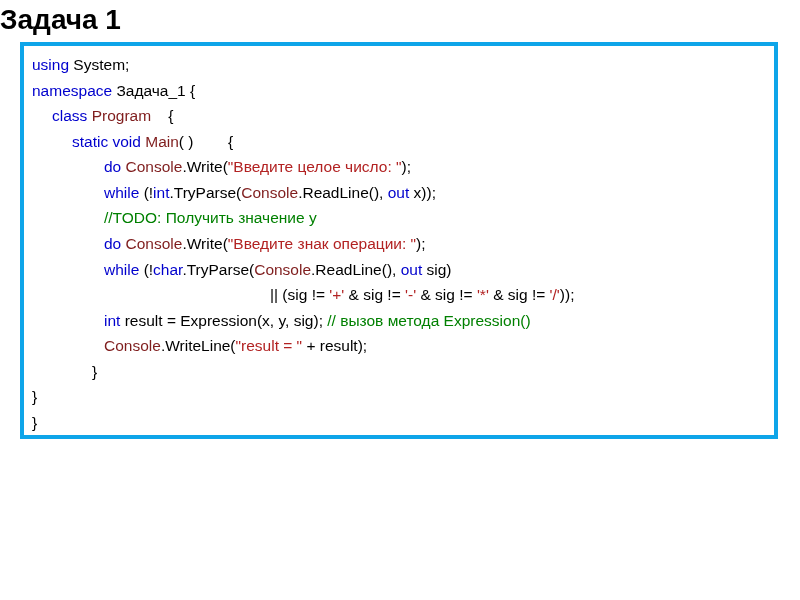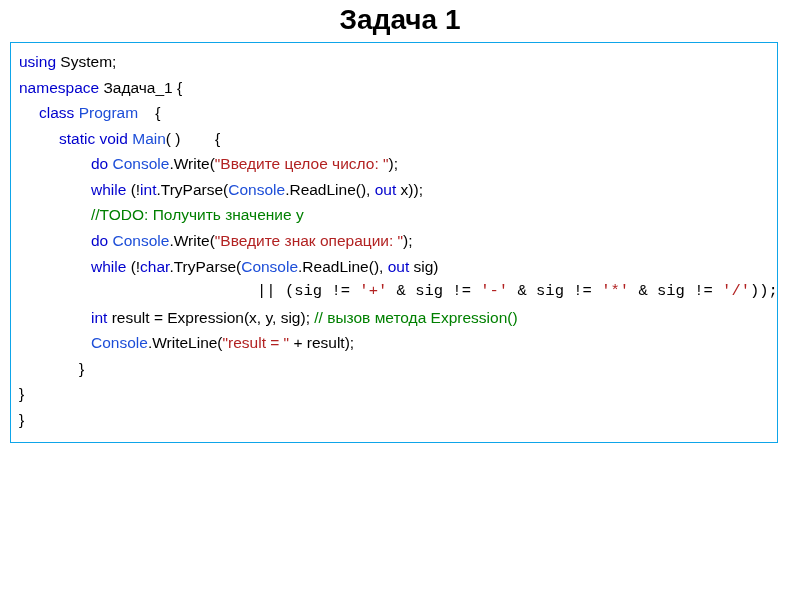--- a/index.html
+++ b/index.html
@@ -4,44 +4,44 @@
 <style>
   body {
     margin: 0;
     padding: 0;
     font-family: Arial, sans-serif;
     background: #fff;
     width: 800px;
     height: 600px;
   }
   .title {
-    text-align: center;
+    text-align: left;
     font-size: 28px;
     font-weight: bold;
     color: #000;
     padding: 4px 0 2px 0;
   }
   .code-box {
-    border: 1px solid #0ea5e9;
-    margin: 4px 22px 18px 10px;
-    padding: 6px 10px 10px 8px;
+    border: 4px solid #0ea5e9;
+    margin: 4px 22px 18px 20px;
+    padding: 6px 10px 0 8px;
     font-family: Arial, sans-serif;
     font-size: 15.5px;
     line-height: 1.65;
   }
   .line { white-space: pre; }
   .kw { color: #0000cd; } 
-  .cls { color: #1d4ed8; } 
+  .cls { color: #7f1d1d; } 
   .str { color: #b22222; } 
   .com { color: #008000; }
   .ind1 { padding-left: 20px; }
   .ind2 { padding-left: 40px; }
   .ind3 { padding-left: 72px; }
   .ind5 { padding-left: 60px; }
-  .ind6 { padding-left: 238px; font-family: Liberation Mono, monospace; }
+  .ind6 { padding-left: 238px; }
 </style>
 </head>
 <body>
 
 <div class="title">Задача 1</div>
 
 <div class="code-box">
   <div class="line"><span class="kw">using</span><span> System;</span></div>
   <div class="line"><span class="kw">namespace</span><span> Задача_1 {</span></div>
   <div class="line ind1"><span class="kw">class</span><span class="cls"> Program</span><span>    {</span></div>

